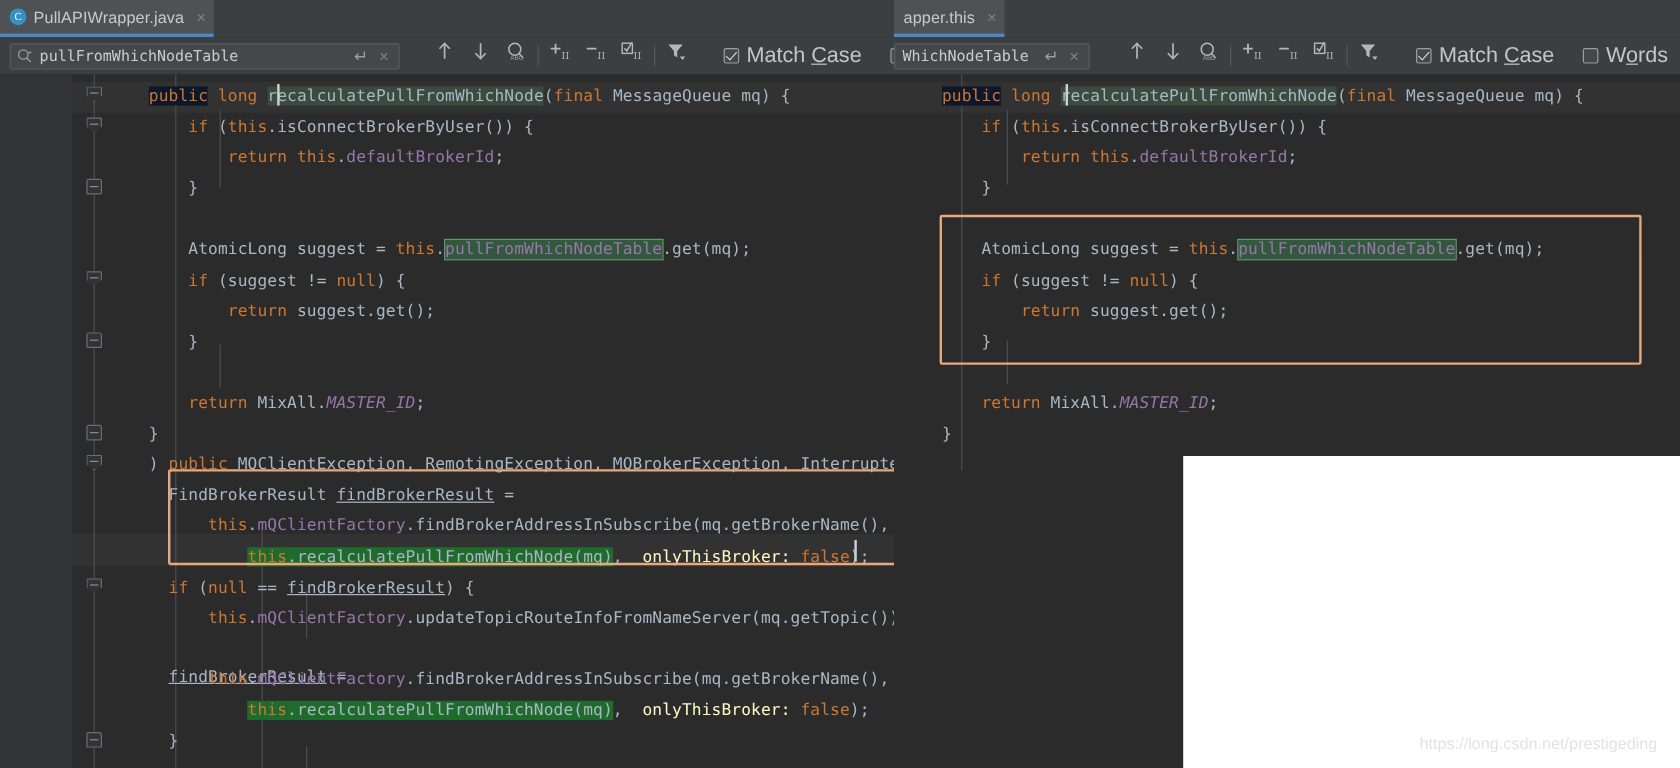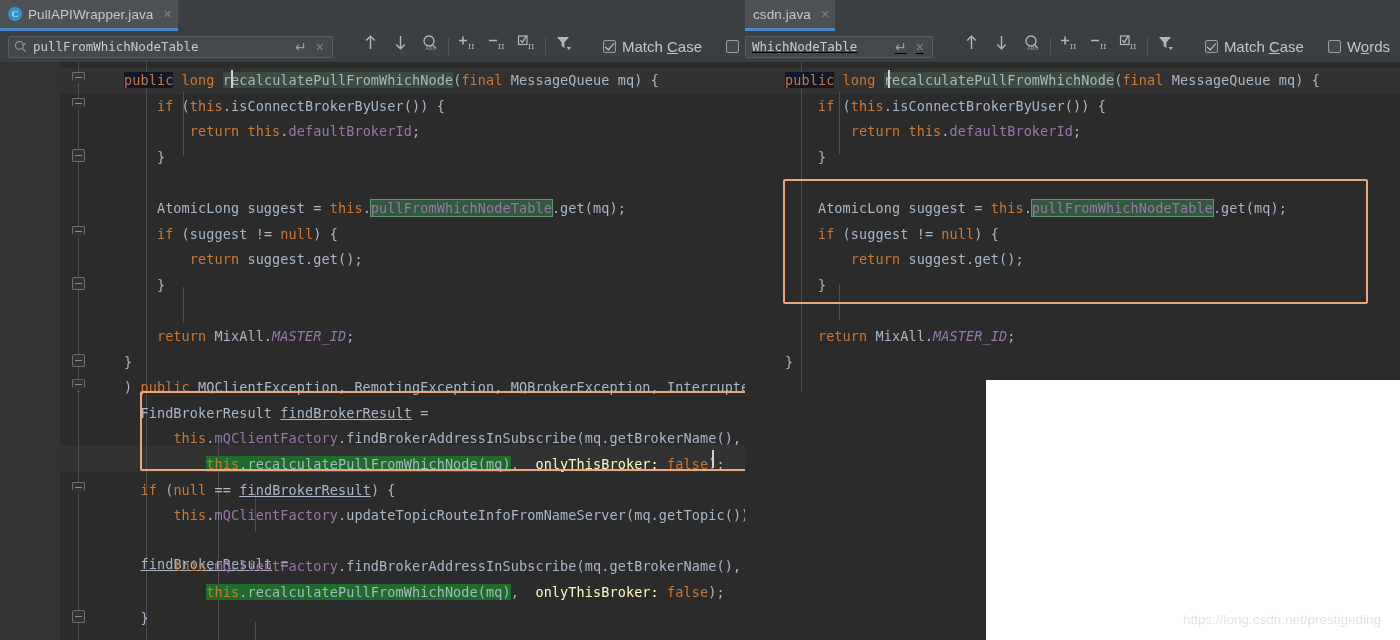--- a/index.html
+++ b/index.html
@@ -56,21 +56,21 @@
 
   .chk { display: flex; align-items: center; gap: 6px; padding: 0 10px;
          white-space: nowrap; }
   .chk-box { width: 13px; height: 13px; border: 1px solid #9a9ea1;
              border-radius: 2px; background: #45484a; position: relative; flex:none; }
   .chk-box.on::after {
     content: ""; position: absolute; left: 3px; top: 0px;
     width: 4px; height: 8px; border: solid #d3d6d8;
     border-width: 0 1.6px 1.6px 0; transform: rotate(42deg);
   }
-  .chk-lbl { font-size: 15px; color: #c3c6c8; }
+  .chk-lbl { font-size: 18px; color: #c3c6c8; }
   .chk-lbl u { text-decoration: underline; }
 
   
   .codearea { position: absolute; left: 0; background: #2b2b2b; overflow: hidden; }
   .gutter { position: absolute; left: 0; top: 0; bottom: 0; background: #313335; }
   .gutter-line { position: absolute; right: 0; width: 100%;
                  font-family: "DejaVu Serif", serif; font-size: 13.5px;
                  color: #606366; text-align: right; }
   .gutter-line.cur { color: #a4a3a0; font-weight: bold; }
   .fold-rail { position: absolute; width: 1px; background: #4b4e50; }
@@ -285,28 +285,28 @@
       <div class="caret" style="left:712px;top:388px;height:18px;"></div>
 
       <div class="redbox" style="left:140px;top:329px;width:700px;height:80px;"></div>
     </div>
   </div>
 
   <div class="pane" id="right-pane" style="left:745px;top:0;width:655px;height:640px;">
 
     <div class="tabstrip" style="width:655px;">
       <div class="tab" style="left:0;">
-        <span class="tab-label">csdn.java</span>
+        <span class="tab-label">apper.this</span>
         <span class="tab-close">×</span>
       </div>
     </div>
 
     <div class="findbar" style="top:31px;width:655px;">
 
-      <div class="findfield" style="margin-left:0px;width:245px;text-decoration:underline;">
+      <div class="findfield" style="margin-left:0px;width:245px;">
         <span class="ff-text" style="padding-left:6px;">WhichNodeTable</span>
         <span class="ff-ret">↵</span>
         <span class="ff-x">×</span>
       </div>
 
       <div class="tb-icons" style="margin-left:24px;">
         <div class="tb-ico">
           <svg width="15" height="17" viewBox="0 0 15 17">
             <line x1="7.5" y1="15" x2="7.5" y2="2.5" stroke="#b4b7b9" stroke-width="1.4"></line>
             <polyline points="3.2,6.6 7.5,2.2 11.8,6.6" fill="none" stroke="#b4b7b9" stroke-width="1.4"></polyline>

